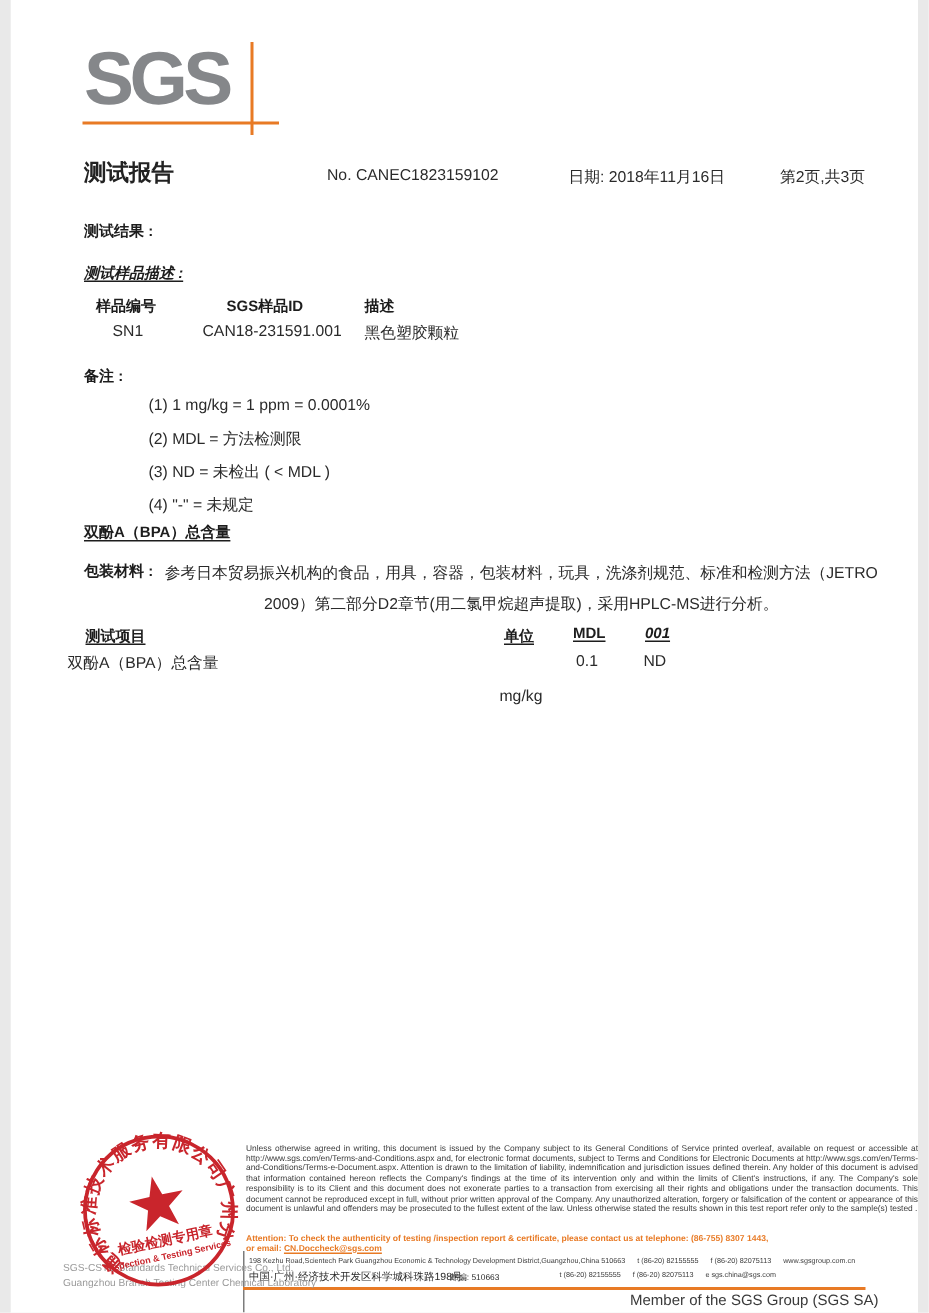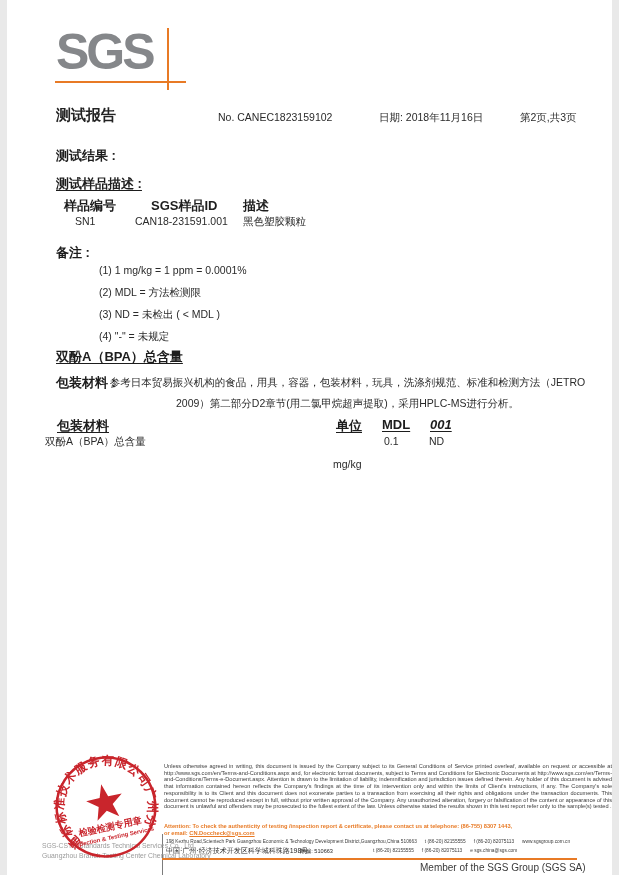--- a/index.html
+++ b/index.html
@@ -11,25 +11,25 @@
   .logo { left:49px; top:27px; font-size:50px; font-weight:bold; color:#85878a; letter-spacing:-3px; line-height:1; }
   .logo-hline { left:48px; top:81px; width:131px; height:2px; background:#e87a25; }
   .logo-vline { left:160px; top:28px; width:2px; height:62px; background:#e87a25; }
   
   .title { left:49px; top:106px; font-size:15px; font-weight:bold; color:#222; }
   .hsmall { font-size:10.5px; color:#2a2a2a; }
   .report-no { left:211px; top:111px; }
   .date { left:372px; top:111px; }
   .pageinfo { left:513px; top:111px; }
   
-  .lbl { font-size:13px; font-weight:bold; color:#1d1d1d;text-align:center; }
+  .lbl { font-size:10px; font-weight:bold; color:#1d1d1d;text-align:center; }
   .txt { font-size:10.5px; color:#2a2a2a; }
   .und { text-decoration:underline; text-underline-offset:2px; }
   .results-label { left:49px; top:147px; }
-  .sampledesc-label { left:49px; top:175px; }
+  .sampledesc-label { left:49px; top:175px;font-style:italic; }
   .sh1 { left:57px; top:197px; } .sh2 { left:144px; top:197px; } .sh3 { left:236px; top:197px; }
   .sv1 { left:68px; top:215px; } .sv2 { left:128px; top:215px; } .sv3 { left:236px; top:215px; }
   .notes-label { left:49px; top:244px; }
   .note { left:92px; }
   .n0 { top:264px; } .n1 { top:286px; } .n2 { top:308px; } .n3 { top:330px; }
   .bpa-title { left:49px; top:348px; }
   .method-label { left:49px; top:374px; }
   .method-text { left:92px; top:372px; width:497px; line-height:21px;text-align:center; }
   .rh0 { left:50px; top:417px; } .rh1 { left:329px; top:417px; } .rh2 { left:375px; top:417px; }
   .rh3 { left:423px; top:417px; font-style:italic; }
@@ -78,21 +78,21 @@
   <div class="abs lbl notes-label">备注 :</div>
   <div class="abs txt note n0">(1) 1 mg/kg = 1 ppm = 0.0001%</div>
   <div class="abs txt note n1">(2) MDL = 方法检测限</div>
   <div class="abs txt note n2">(3) ND = 未检出 ( &lt; MDL )</div>
   <div class="abs txt note n3">(4) "-" = 未规定</div>
 
   <div class="abs lbl und bpa-title">双酚A（BPA）总含量</div>
   <div class="abs lbl method-label">包装材料 :</div>
   <div class="abs txt method-text">参考日本贸易振兴机构的食品，用具，容器，包装材料，玩具，洗涤剂规范、标准和检测方法（JETRO 2009）第二部分D2章节(用二氯甲烷超声提取)，采用HPLC-MS进行分析。</div>
 
-  <div class="abs lbl und rh0">包装材料</div>
+  <div class="abs lbl und rh0">测试项目</div>
   <div class="abs lbl und rh1">单位</div>
   <div class="abs lbl und rh2">MDL</div>
   <div class="abs lbl und rh3">001</div>
   <div class="abs txt rv0">双酚A（BPA）总含量</div>
   <div class="abs txt rv1">mg/kg</div>
   <div class="abs txt rv2">0.1</div>
   <div class="abs txt rv3">ND</div>
 
   <svg class="abs stamp" viewBox="0 0 120 120">
     <circle cx="60" cy="60" r="51" fill="none" stroke="#c9252c" stroke-width="2.6"></circle>

